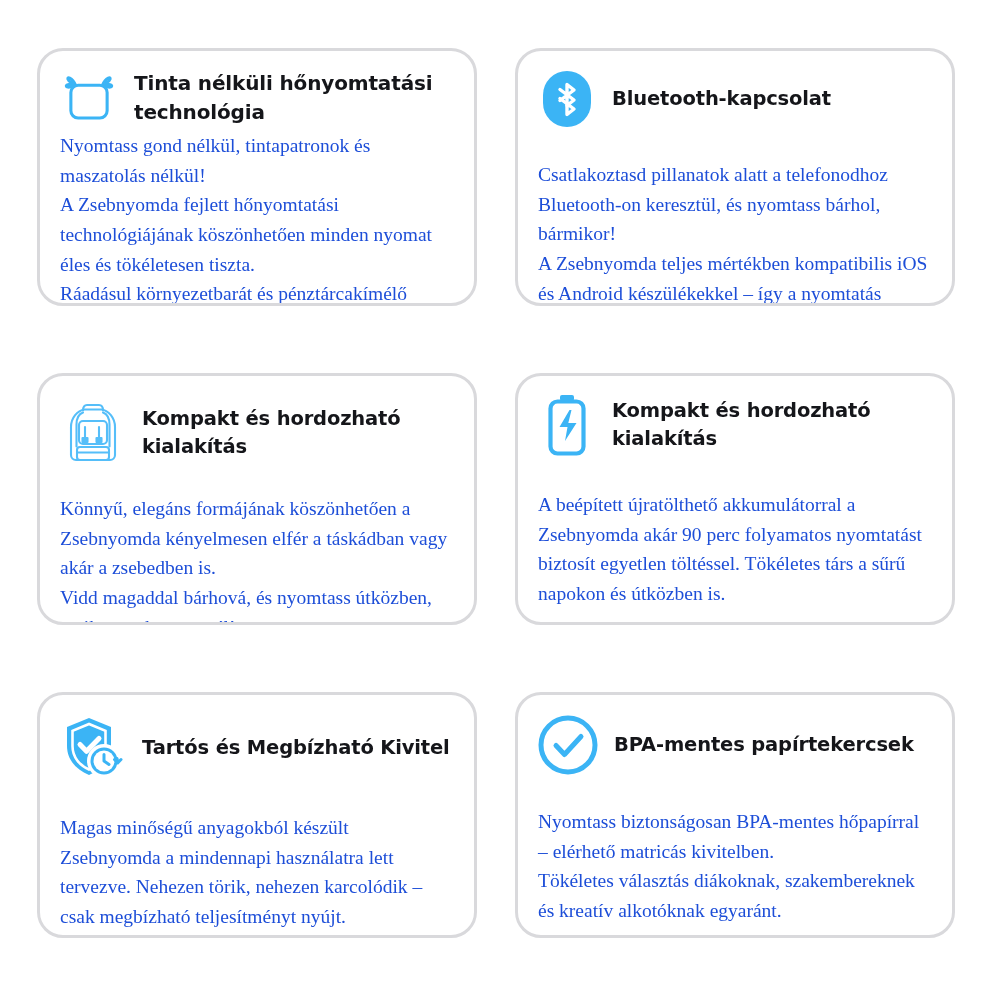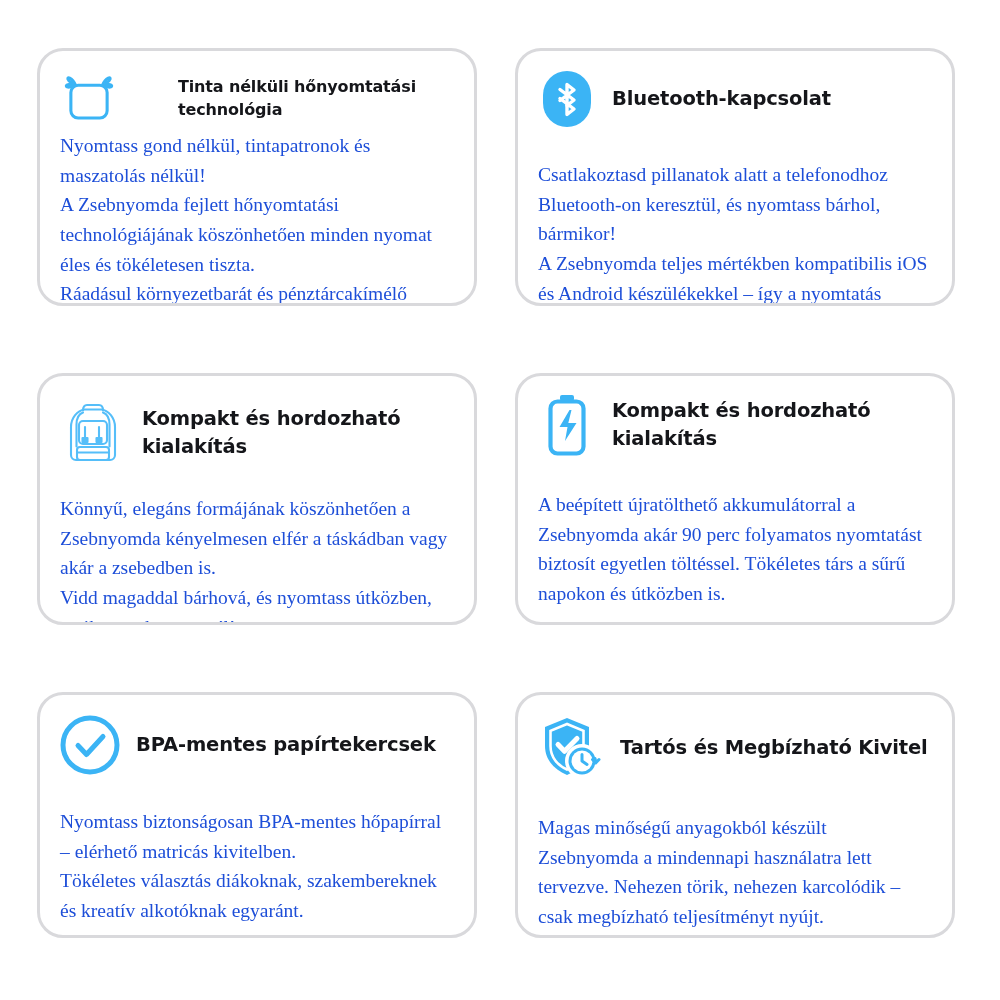--- a/index.html
+++ b/index.html
@@ -64,21 +64,21 @@
   .card-title {
     font-family: "DejaVu Sans", sans-serif;
     font-weight: 700;
     font-size: 19.5px;
     line-height: 1.45;
     color: #15161a;
     letter-spacing: -0.15px;
   }
 
   
-  .card-title.two-line { font-size: 16px; margin-left: 44px; }
+  .card-title.two-line { font-size: 20px; }
 
   .card-body {
     font-family: "Liberation Serif", serif;
     font-size: 19.5px;
     line-height: 1.52;
     color: #1d4ed8;
     padding: 6px 20px 0 20px;
     white-space: pre-line;
   }
 
@@ -168,34 +168,20 @@
         <span class="icon-wrap">
           <svg width="44" height="64" viewBox="0 0 44 64" fill="none">
             <rect x="15" y="2" width="14" height="6" rx="2" fill="#3BB4F5"></rect>
             <rect x="5.5" y="8.5" width="33" height="52" rx="7" ry="7" stroke="#3BB4F5" stroke-width="4.2" fill="none"></rect>
             <path d="M24.5 17l-10 17h8l-2.5 14 11.5-18h-8.2l3.2-13z" fill="#3BB4F5"></path>
           </svg>
         </span>
         <span class="card-title">Kompakt és hordozható kialakítás</span>
       </div>
       <div class="card-body">A beépített újratölthető akkumulátorral a Zsebnyomda akár 90 perc folyamatos nyomtatást biztosít egyetlen töltéssel. Tökéletes társ a sűrű napokon és útközben is.</div>
-    </div>
-
-    <div class="card c5">
-      <div class="card-head">
-        <span class="icon-wrap">
-          <svg width="62" height="62" viewBox="0 0 62 62" fill="none">
-            <circle cx="31" cy="31" r="27" stroke="#3BB4F5" stroke-width="5" fill="none"></circle>
-            <path d="M19 31.5l8.5 9L44 22.5" stroke="#3BB4F5" stroke-width="5" stroke-linecap="round" stroke-linejoin="round" fill="none"></path>
-          </svg>
-        </span>
-        <span class="card-title">BPA-mentes papírtekercsek</span>
-      </div>
-      <div class="card-body">Nyomtass biztonságosan BPA-mentes hőpapírral – elérhető matricás kivitelben.
-Tökéletes választás diákoknak, szakembereknek és kreatív alkotóknak egyaránt.</div>
     </div>
 
     <div class="card c6">
       <div class="card-head">
         <span class="icon-wrap">
           <svg width="68" height="68" viewBox="0 0 68 68" fill="none">
             <path d="M30 4L8 13v19c0 14 9.5 24 22 29 12.5-5 22-15 22-29V13L30 4z" fill="#3BB4F5"></path>
             <path d="M30 10L13.5 16.8V32c0 11.2 7.2 19.4 16.5 23.5C39.3 51.4 46.5 43.2 46.5 32V16.8L30 10z" fill="none" stroke="#ffffff" stroke-width="2.6"></path>
             <path d="M21 30.5l6.5 6.8L40 24.5" stroke="#ffffff" stroke-width="5" stroke-linecap="round" stroke-linejoin="round" fill="none"></path>
             <circle cx="45" cy="47" r="17" fill="#ffffff"></circle>
@@ -204,14 +190,28 @@
             <path d="M45 40.5V47l5 3.5" stroke="#3BB4F5" stroke-width="3" stroke-linecap="round" stroke-linejoin="round" fill="none"></path>
             <path d="M58 44.5a14 14 0 0 1 .6 3.5" stroke="#3BB4F5" stroke-width="3" stroke-linecap="round" fill="none"></path>
             <path d="M62 45.5l-3.3 3.4-3.2-3.4" stroke="#3BB4F5" stroke-width="3" stroke-linecap="round" stroke-linejoin="round" fill="none"></path>
           </svg>
         </span>
         <span class="card-title">Tartós és Megbízható Kivitel</span>
       </div>
       <div class="card-body">Magas minőségű anyagokból készült Zsebnyomda a mindennapi használatra lett tervezve. Nehezen törik, nehezen karcolódik – csak megbízható teljesítményt nyújt.</div>
     </div>
 
+    <div class="card c5">
+      <div class="card-head">
+        <span class="icon-wrap">
+          <svg width="62" height="62" viewBox="0 0 62 62" fill="none">
+            <circle cx="31" cy="31" r="27" stroke="#3BB4F5" stroke-width="5" fill="none"></circle>
+            <path d="M19 31.5l8.5 9L44 22.5" stroke="#3BB4F5" stroke-width="5" stroke-linecap="round" stroke-linejoin="round" fill="none"></path>
+          </svg>
+        </span>
+        <span class="card-title">BPA-mentes papírtekercsek</span>
+      </div>
+      <div class="card-body">Nyomtass biztonságosan BPA-mentes hőpapírral – elérhető matricás kivitelben.
+Tökéletes választás diákoknak, szakembereknek és kreatív alkotóknak egyaránt.</div>
+    </div>
+
   </div>
 </div>
 
 </body></html>

